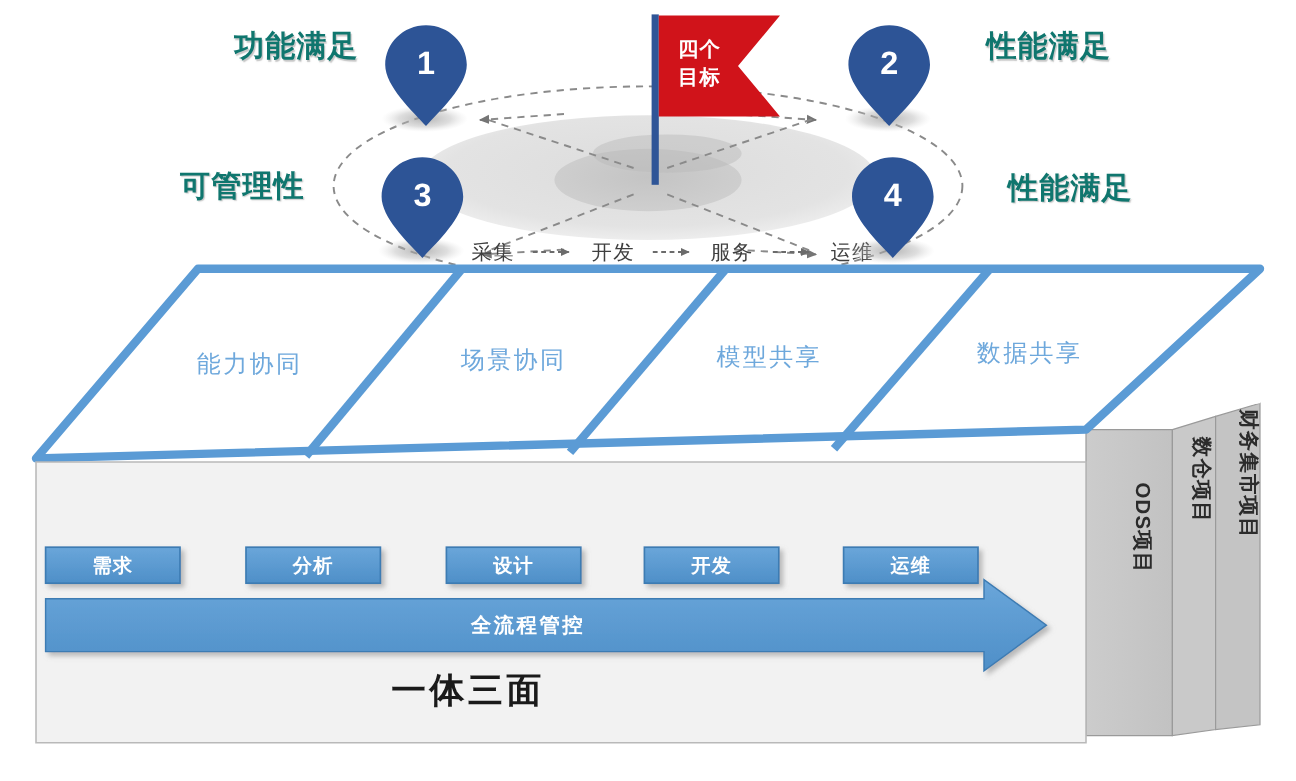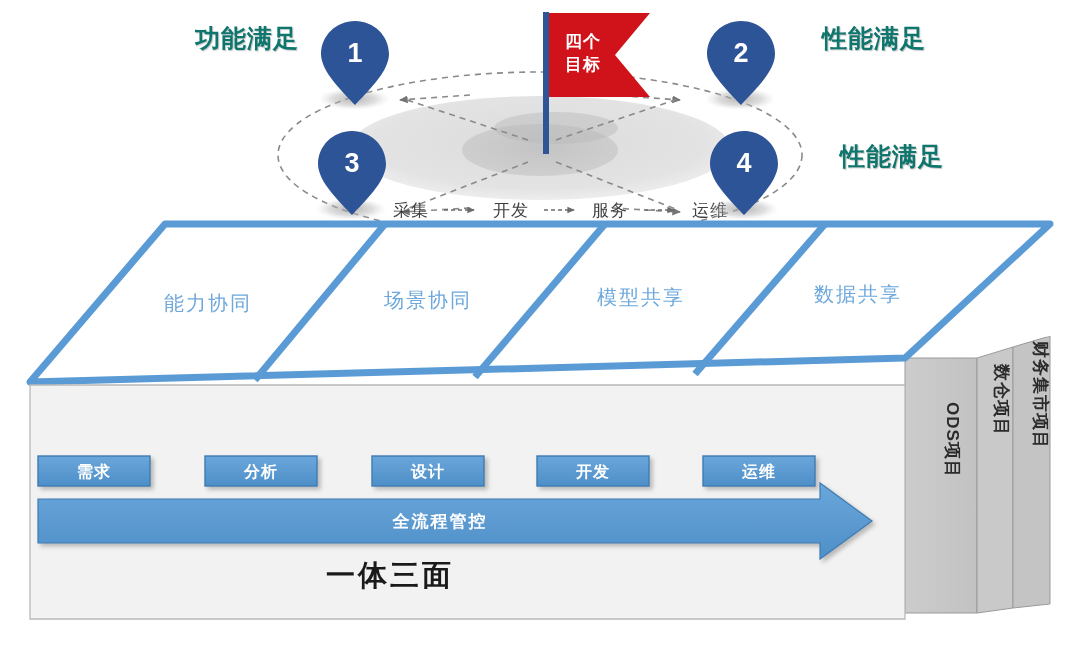--- a/index.html
+++ b/index.html
@@ -223,15 +223,16 @@
 
     <g>
       <text class="side-txt" transform="translate(947,440) rotate(90)" text-anchor="middle">ODS项目</text>
       <text class="side-txt" transform="translate(996,400) rotate(90)" text-anchor="middle">数仓项目</text>
       <text class="side-txt" transform="translate(1035,395) rotate(90)" text-anchor="middle">财务集市项目</text>
     </g>
   </svg>
 
   <div class="lbl lbl-corner" style="left:195px;top:22px;">功能满足</div>
   <div class="lbl lbl-corner" style="left:822px;top:22px;">性能满足</div>
+  <div class="lbl lbl-corner" style="left:150px;top:138px;">可管理性</div>
   <div class="lbl lbl-corner" style="left:840px;top:140px;">性能满足</div>
 
 </div>
 
 </body></html>

